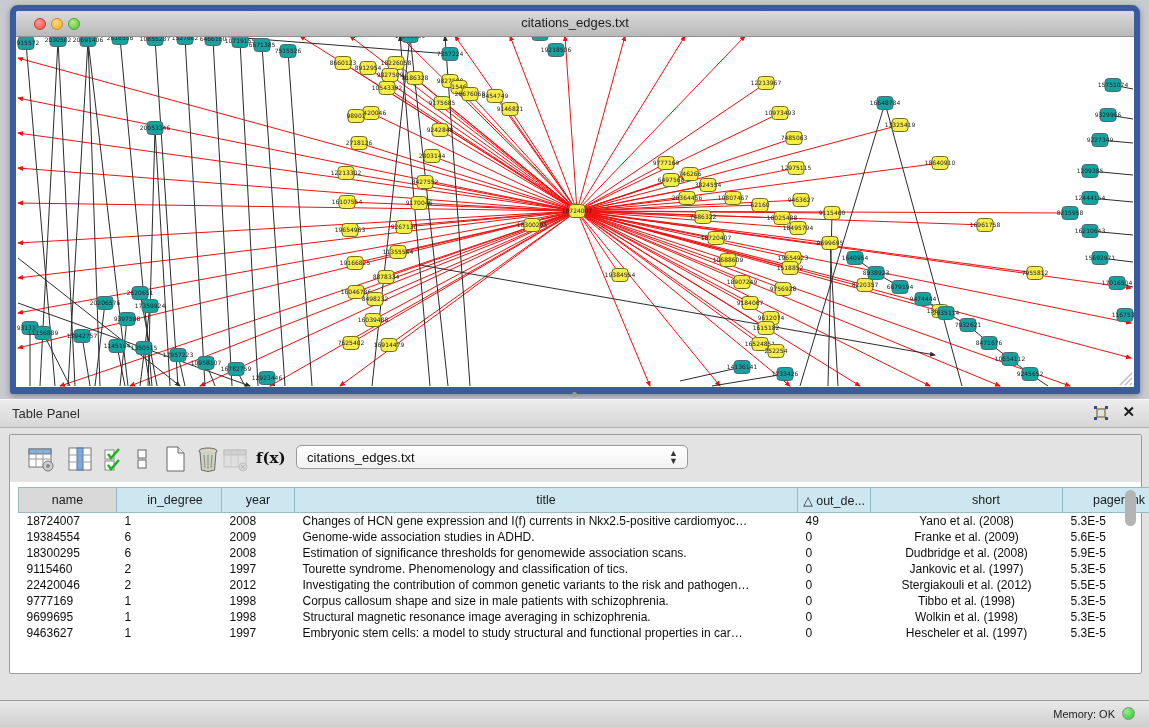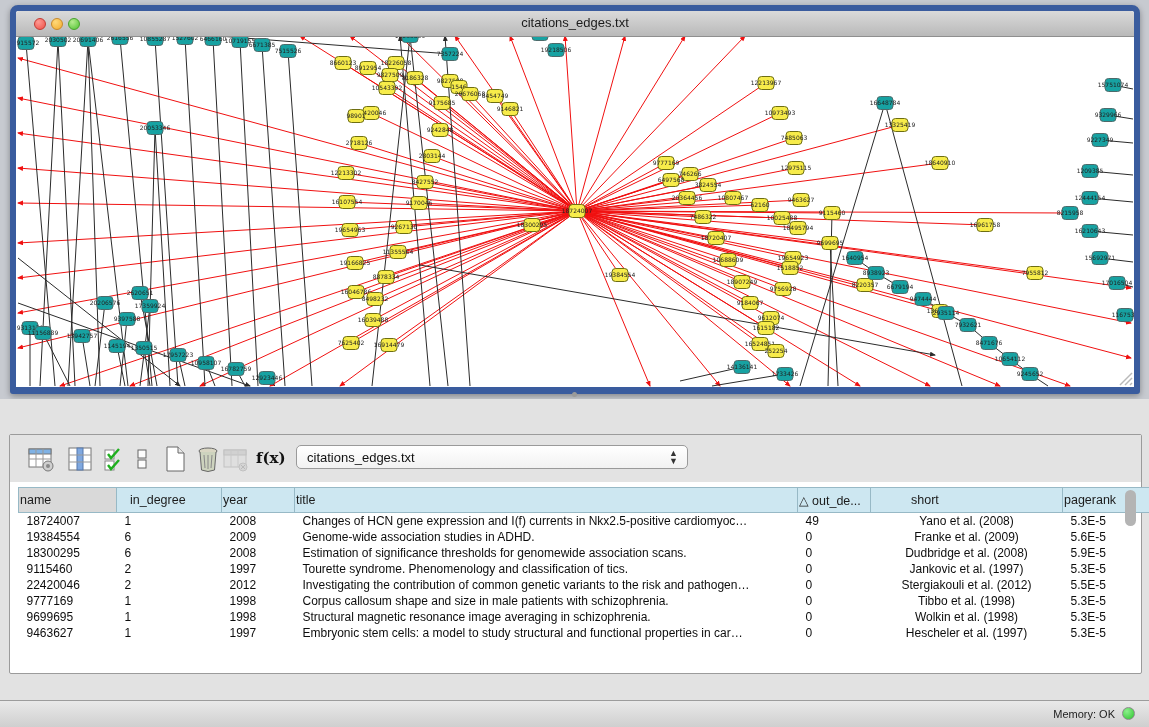--- a/index.html
+++ b/index.html
@@ -34,21 +34,21 @@
   #toolbar{position:absolute;left:0;top:0;width:100%;height:47px;background:#e3e3e3;}
   .tb-icon{position:absolute;top:11px;width:26px;height:26px;cursor:pointer;}
   #fx-label{position:absolute;left:246px;top:14px;font-family:"DejaVu Serif",serif;
     font-weight:bold;font-size:15px;color:#111;cursor:pointer;}
   #combo{position:absolute;left:286px;top:10px;width:392px;height:24px;background:linear-gradient(#ffffff,#f2f2f2);
     border:1px solid #9a9a9a;border-radius:5px;font-size:13px;color:#111;cursor:pointer;box-sizing:border-box;}
   #combo .cv{position:absolute;left:10px;top:4px;}
   #combo .arrows{position:absolute;right:9px;top:3px;font-size:9px;color:#333;line-height:8px;text-align:center;}
   #grid{position:absolute;left:0;top:52px;width:1100px;}
   #grid table{border-collapse:collapse;table-layout:fixed;width:1085px;margin-left:8px;}
-  #grid th{height:22px;font-size:12.5px;font-weight:normal;color:#1b1b1b;text-align:left;
+  #grid th{height:22px;font-size:12.5px;font-weight:normal;color:#1b1b1b;text-align:center;
     background:#cde7f1;border:1px solid #97b9c6;border-left:none;overflow:hidden;white-space:nowrap;}
   #grid th:first-child{background:#d9d9d9;border-left:1px solid #97b9c6;}
   #grid td{height:16px;font-size:12px;color:#0d0d0d;padding:0 0 0 8px;overflow:hidden;
     white-space:nowrap;text-overflow:clip;}
   #grid td.center{text-align:center;padding:0;margin-top:9px;}
   #vscroll{position:absolute;right:5px;top:55px;width:11px;height:178px;}
   #vscroll .thumb{position:absolute;left:0;top:0;width:11px;height:36px;background:#b4b4b4;border-radius:6px;}
   
   #tabs{position:absolute;left:0;top:275px;width:100%;display:flex;justify-content:center;}
   .tab{height:20px;line-height:20px;font-size:13px;padding:0 16px;background:linear-gradient(#ffffff,#ececec);
@@ -723,20 +723,31 @@
         <line x1="1109" y1="348" x2="1116" y2="341"></line>
         <line x1="1114" y1="348" x2="1116" y2="346"></line>
       </g>
     </svg>
   </div>
 </div>
 
 <div id="divider-dot"></div>
 
 <div id="table-panel">
+  <div id="panel-header">
+    <span class="ph-title">Table Panel</span>
+    <svg id="panel-float" viewBox="0 0 16 16">
+      <rect x="4" y="4" width="8" height="8" fill="none" stroke="#8a7d4a" stroke-width="1.4"></rect>
+      <rect x="1" y="1" width="3" height="3" fill="#2c4a8c"></rect>
+      <rect x="12" y="1" width="3" height="3" fill="#2c4a8c"></rect>
+      <rect x="1" y="12" width="3" height="3" fill="#2c4a8c"></rect>
+      <rect x="12" y="12" width="3" height="3" fill="#2c4a8c"></rect>
+    </svg>
+    <span id="panel-close">✕</span>
+  </div>
 
   <div id="inner-box">
     <div id="toolbar">
 
       <svg class="tb-icon" style="left:18px" viewBox="0 0 26 26">
         <rect x="1" y="3" width="22" height="18" fill="#fff" stroke="#777"></rect>
         <rect x="1" y="3" width="22" height="5" fill="#7fb2e5" stroke="#777"></rect>
         <line x1="8" y1="3" x2="8" y2="21" stroke="#999"></line>
           <line x1="15" y1="3" x2="15" y2="21" stroke="#999"></line>
         <line x1="1" y1="13" x2="23" y2="13" stroke="#999"></line>

